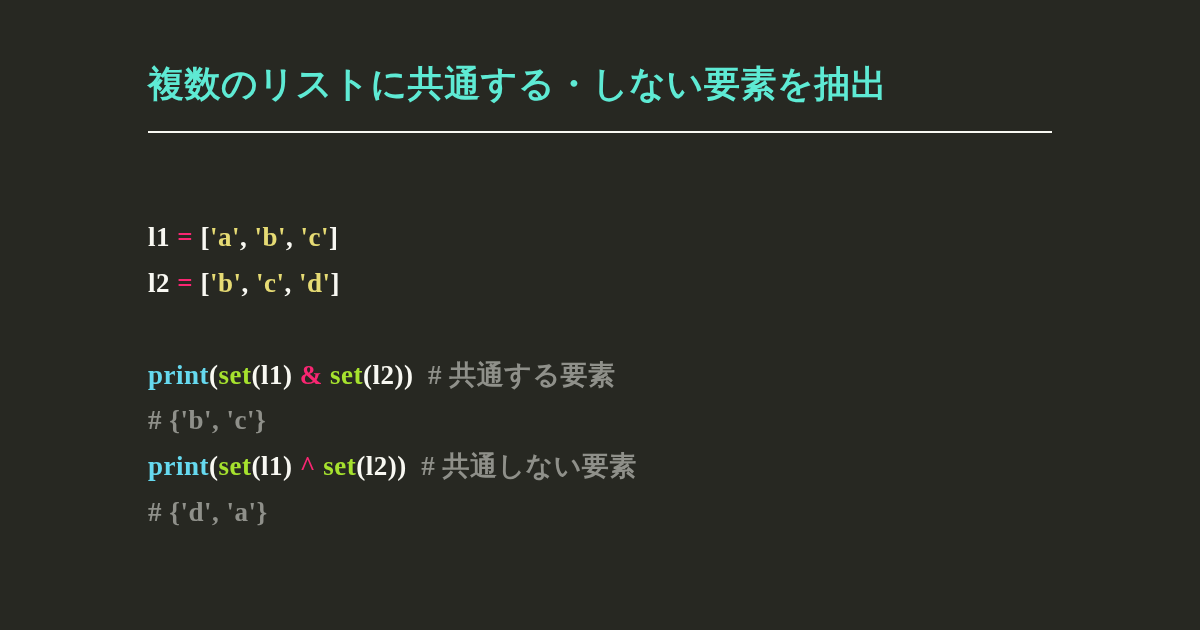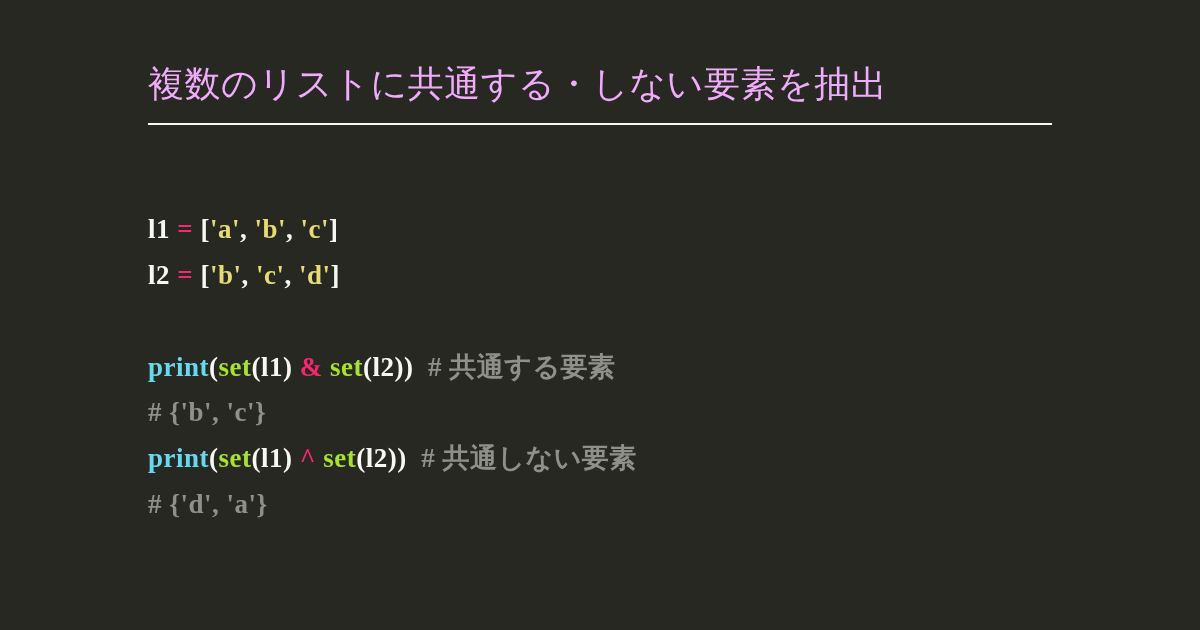--- a/index.html
+++ b/index.html
@@ -12,24 +12,24 @@
     height: 630px;
     background: #272822;
     color: #f8f8f2;
     font-family: "Hiragino Kaku Gothic ProN", "Yu Gothic", Meiryo, sans-serif;
     display: flex;
     flex-direction: column;
     padding: 60px 148px 0 148px;
   }
   .title {
     font-size: 36px;
-    font-weight: 400;
-    color: #f0abfc;
+    font-weight: 700;
+    color: #5eead4;
     letter-spacing: 0.5px;
-    padding-bottom: 14px;
+    padding-bottom: 22px;
     border-bottom: 2px solid #f8f8f2;
     margin-bottom: 36px;
   }
   .code {
     font-family: Liberation Serif, serif;
     font-size: 27px;
     line-height: 1.7;
     font-weight: 600;
     white-space: pre;
     letter-spacing: 0.5px;

